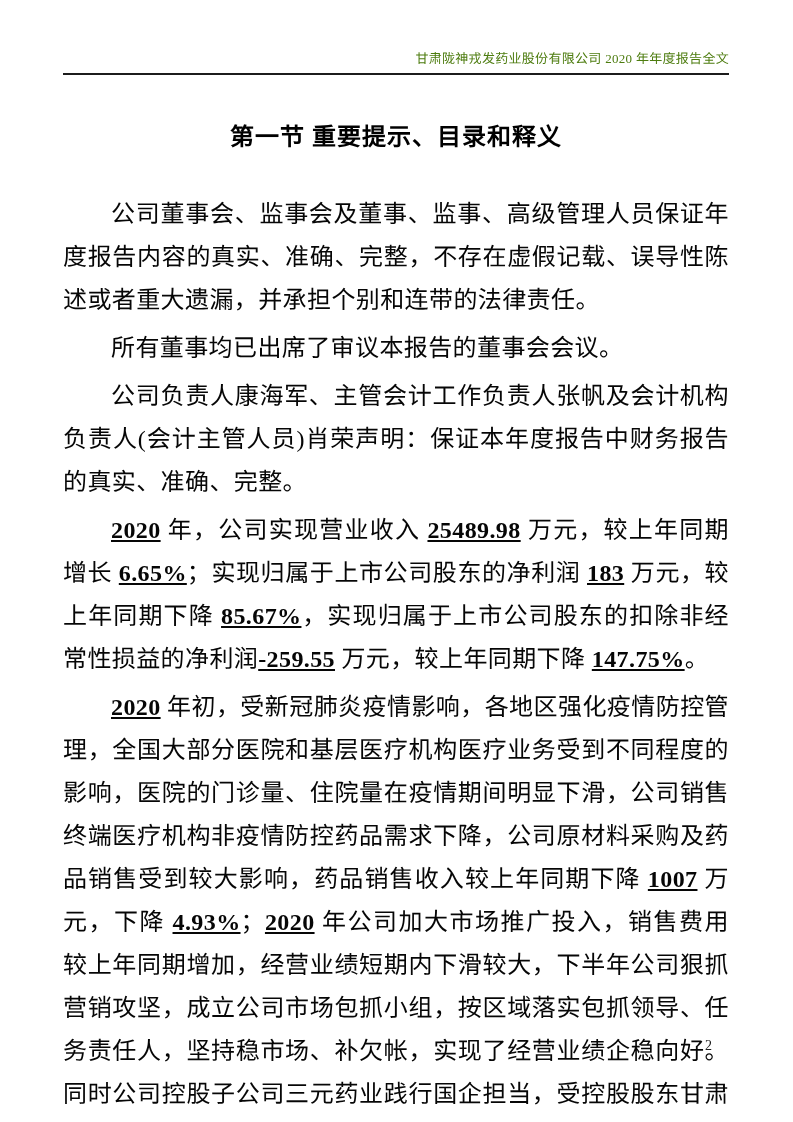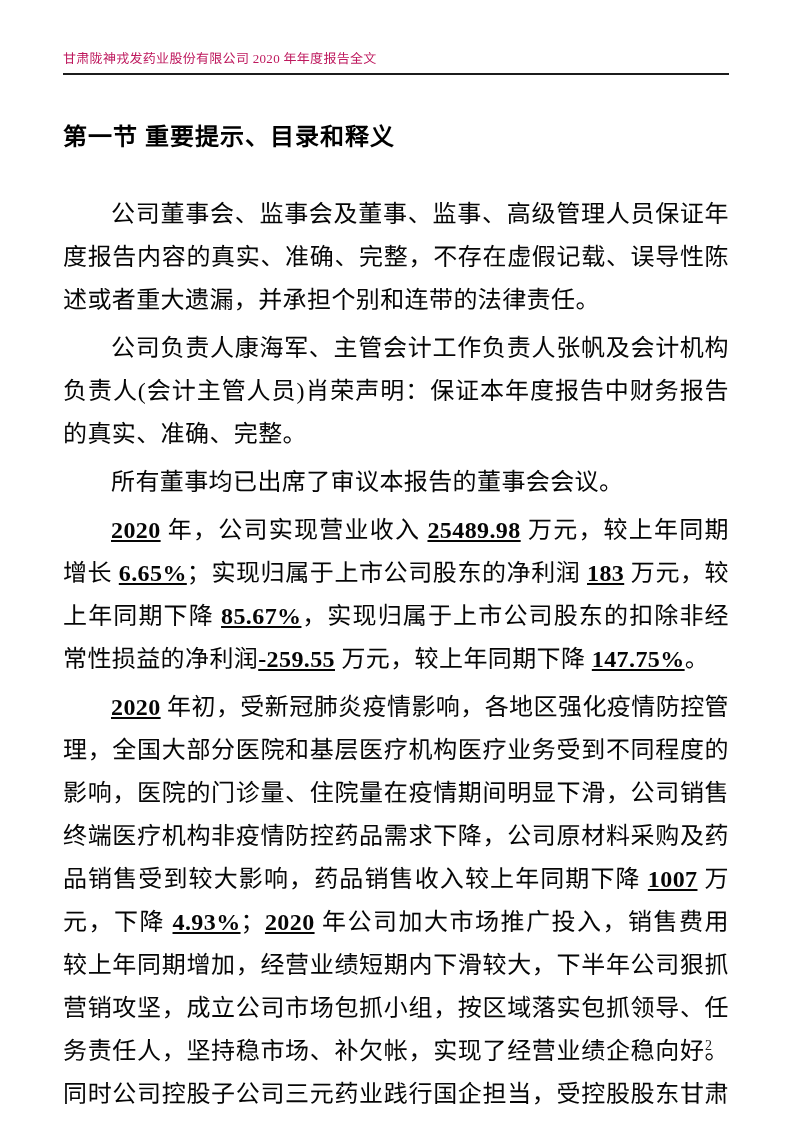--- a/index.html
+++ b/index.html
@@ -17,28 +17,29 @@
     inset: 0;
     background: #ffffff;
   }
   .content {
     margin: 0 64px 0 63px; 
   }
   .doc-header {
     padding-top: 50px;
     padding-bottom: 5px;
     border-bottom: 2px solid #1c1c1c;
-    text-align: left;
+    text-align: right;
     font-size: 13px;
     line-height: 18px;
     letter-spacing: 0.3px;
-    color: #be185d;
+    color: #4d7c0f;
   }
   .doc-title {
     margin-top: 44px;
+    text-align: center;
     font-size: 24px;
     font-weight: 700;
     line-height: 36px;
     letter-spacing: 1px;
     color: #000000;
   }
   .body-text {
     margin-top: 38px;
   }
   .body-text p.para {
@@ -69,22 +70,22 @@
 
 <div class="page">
   <div class="content">
 
     <div class="doc-header">甘肃陇神戎发药业股份有限公司 2020 年年度报告全文</div>
 
     <h1 class="doc-title">第一节 重要提示、目录和释义</h1>
 
     <div class="body-text">
         <p class="para"><span>公司董事会、监事会及董事、监事、高级管理人员保证年度报告内容的真实、准确、完整，不存在虚假记载、误导性陈述或者重大遗漏，并承担个别和连带的法律责任。</span></p>
+        <p class="para"><span>所有董事均已出席了审议本报告的董事会会议。</span></p>
         <p class="para"><span>公司负责人康海军、主管会计工作负责人张帆及会计机构负责人(会计主管人员)肖荣声明：保证本年度报告中财务报告的真实、准确、完整。</span></p>
-        <p class="para"><span>所有董事均已出席了审议本报告的董事会会议。</span></p>
         <p class="para"><span class="bold">2020</span><span> 年，公司实现营业收入 </span><span class="bold">25489.98</span><span> 万元，较上年同期增长 </span><span class="bold">6.65%</span><span>；实现归属于上市公司股东的净利润 </span><span class="bold">183</span><span> 万元，较上年同期下降 </span><span class="bold">85.67%</span><span>，实现归属于上市公司股东的扣除非经常性损益的净利润</span><span class="bold">-259.55</span><span> 万元，较上年同期下降 </span><span class="bold">147.75%</span><span>。</span></p>
         <p class="para"><span class="bold">2020</span><span> 年初，受新冠肺炎疫情影响，各地区强化疫情防控管理，全国大部分医院和基层医疗机构医疗业务受到不同程度的影响，医院的门诊量、住院量在疫情期间明显下滑，公司销售终端医疗机构非疫情防控药品需求下降，公司原材料采购及药品销售受到较大影响，药品销售收入较上年同期下降 </span><span class="bold">1007</span><span> 万元，下降 </span><span class="bold">4.93%</span><span>；</span><span class="bold">2020</span><span> 年公司加大市场推广投入，销售费用较上年同期增加，经营业绩短期内下滑较大，下半年公司狠抓营销攻坚，成立公司市场包抓小组，按区域落实包抓领导、任务责任人，坚持稳市场、补欠帐，实现了经营业绩企稳向好。同时公司控股子公司三元药业践行国企担当，受控股股东甘肃药业集团的委托，承接甘肃省防疫物资的采购、储备与调拨业务，三元药业投入大量的</span></p>
       </div>
 
   </div>
 
   <div class="page-number">2</div>
 </div>
 
 </body></html>

